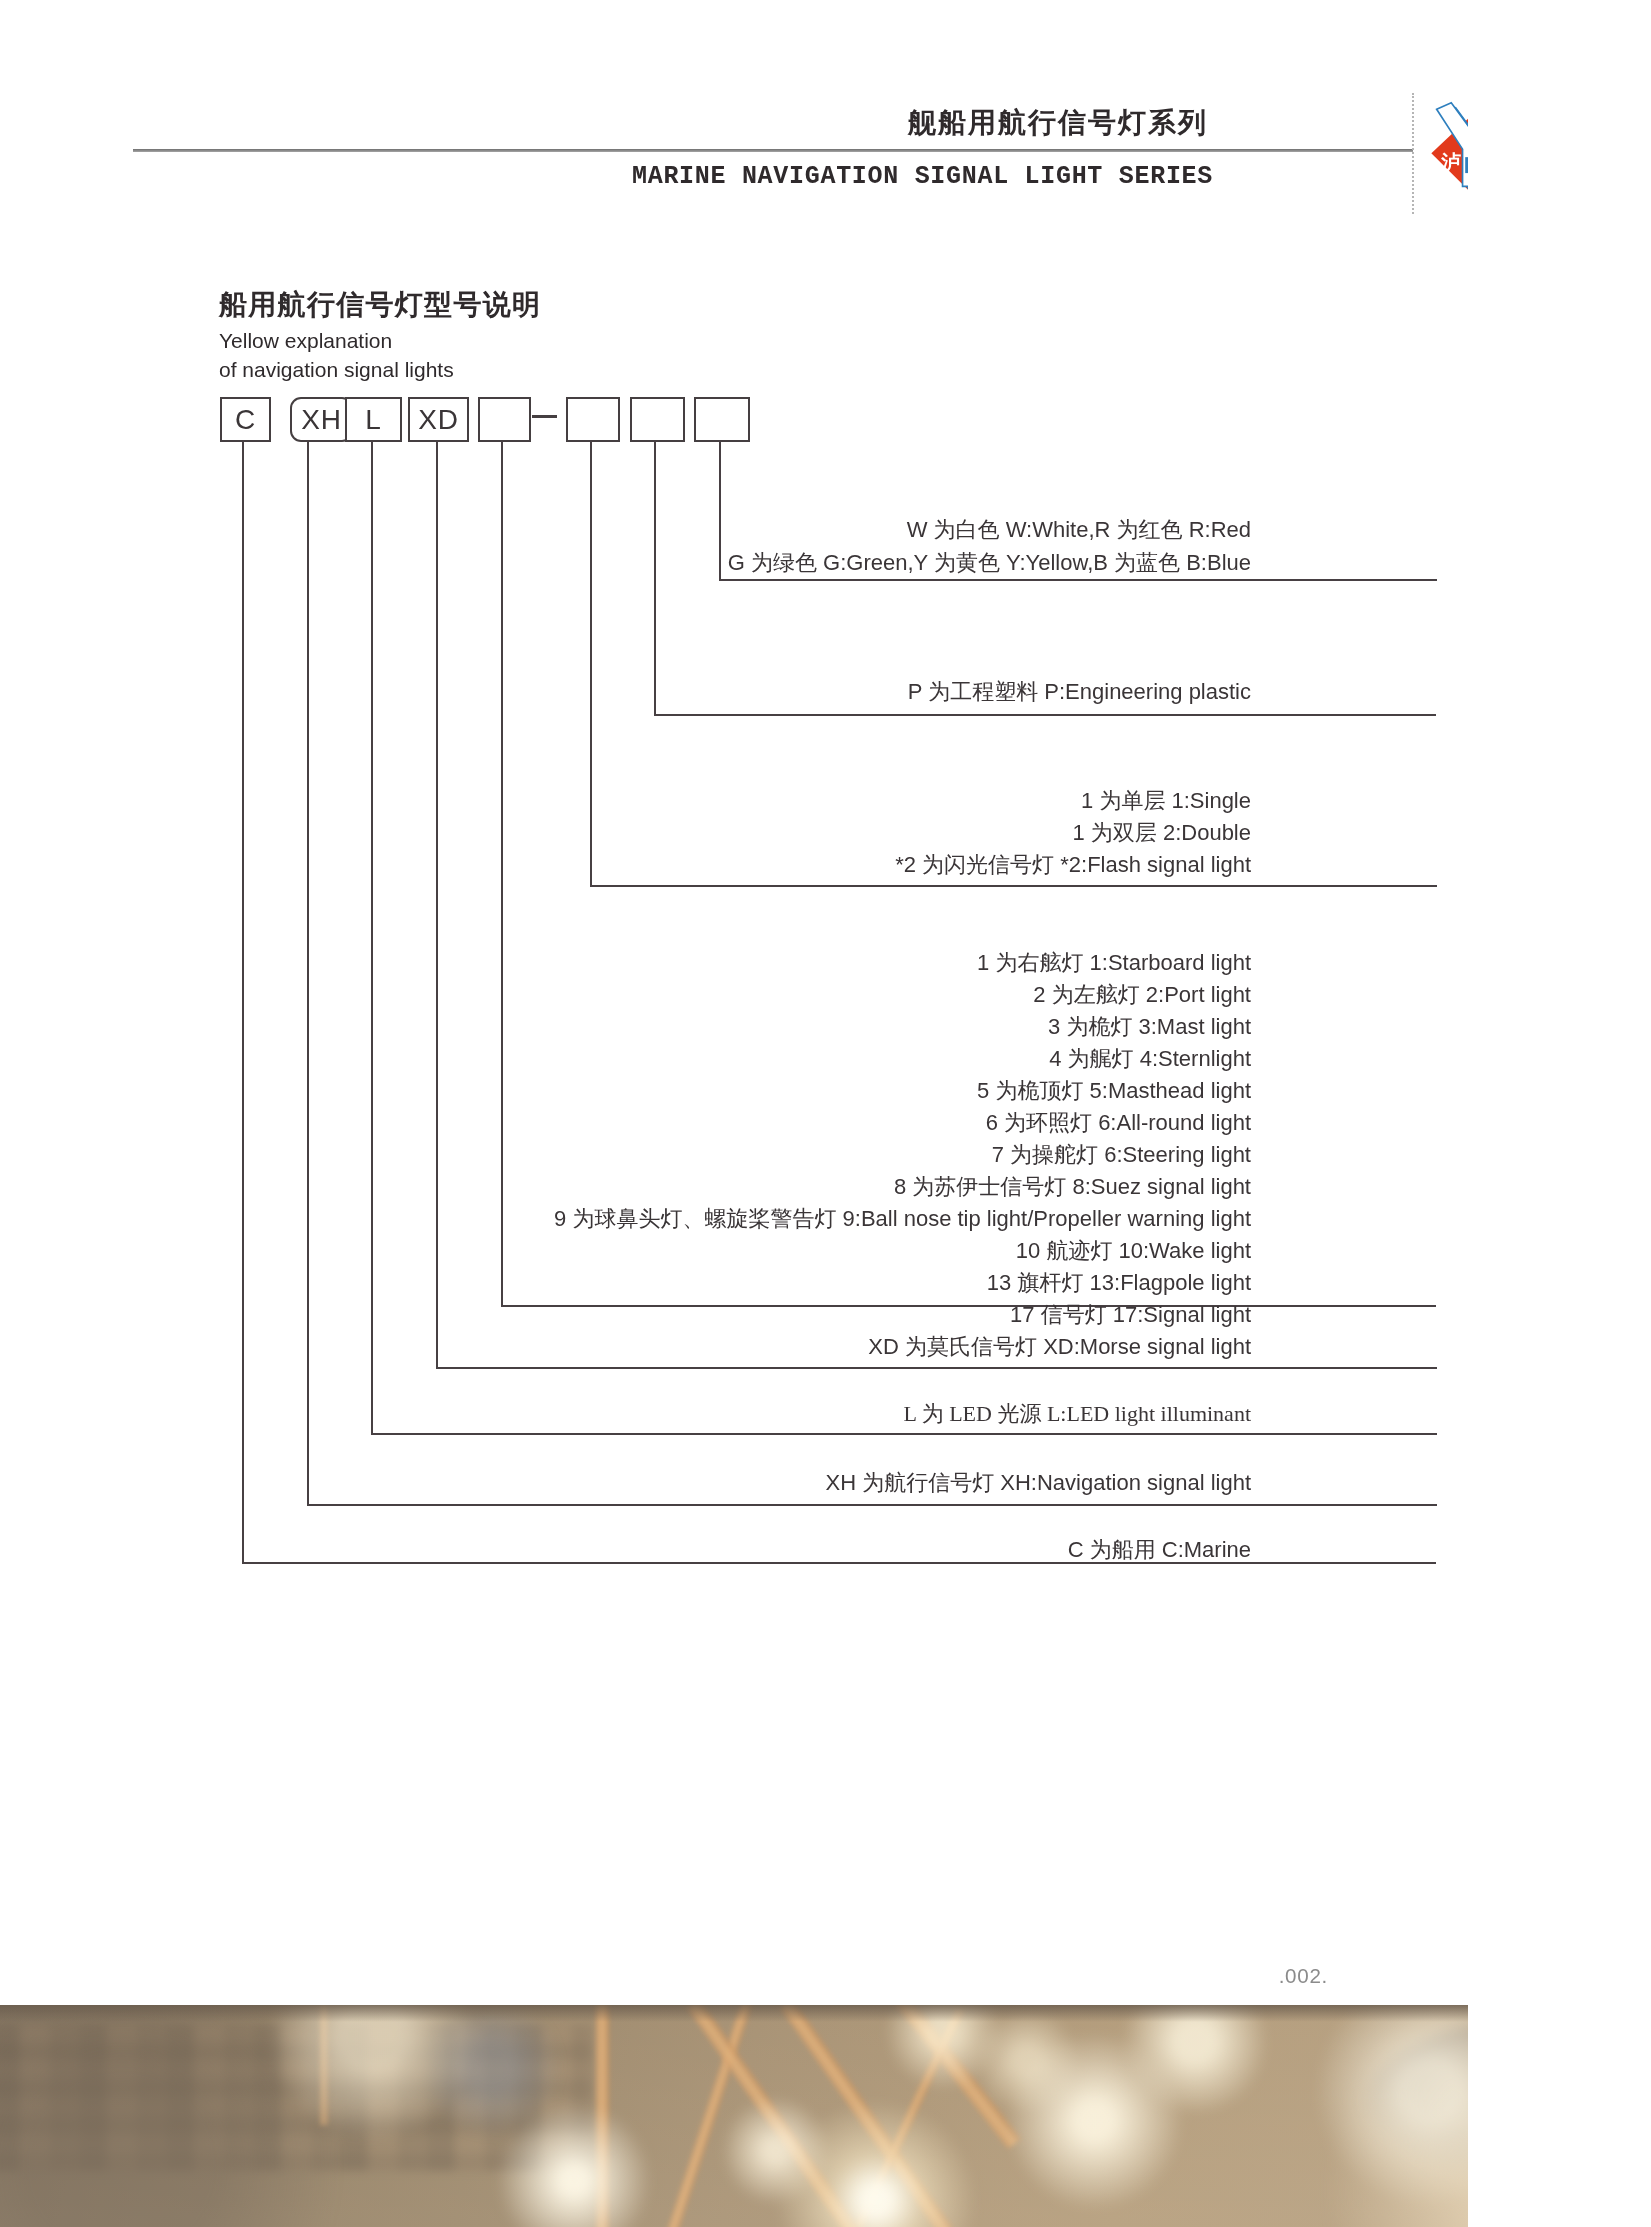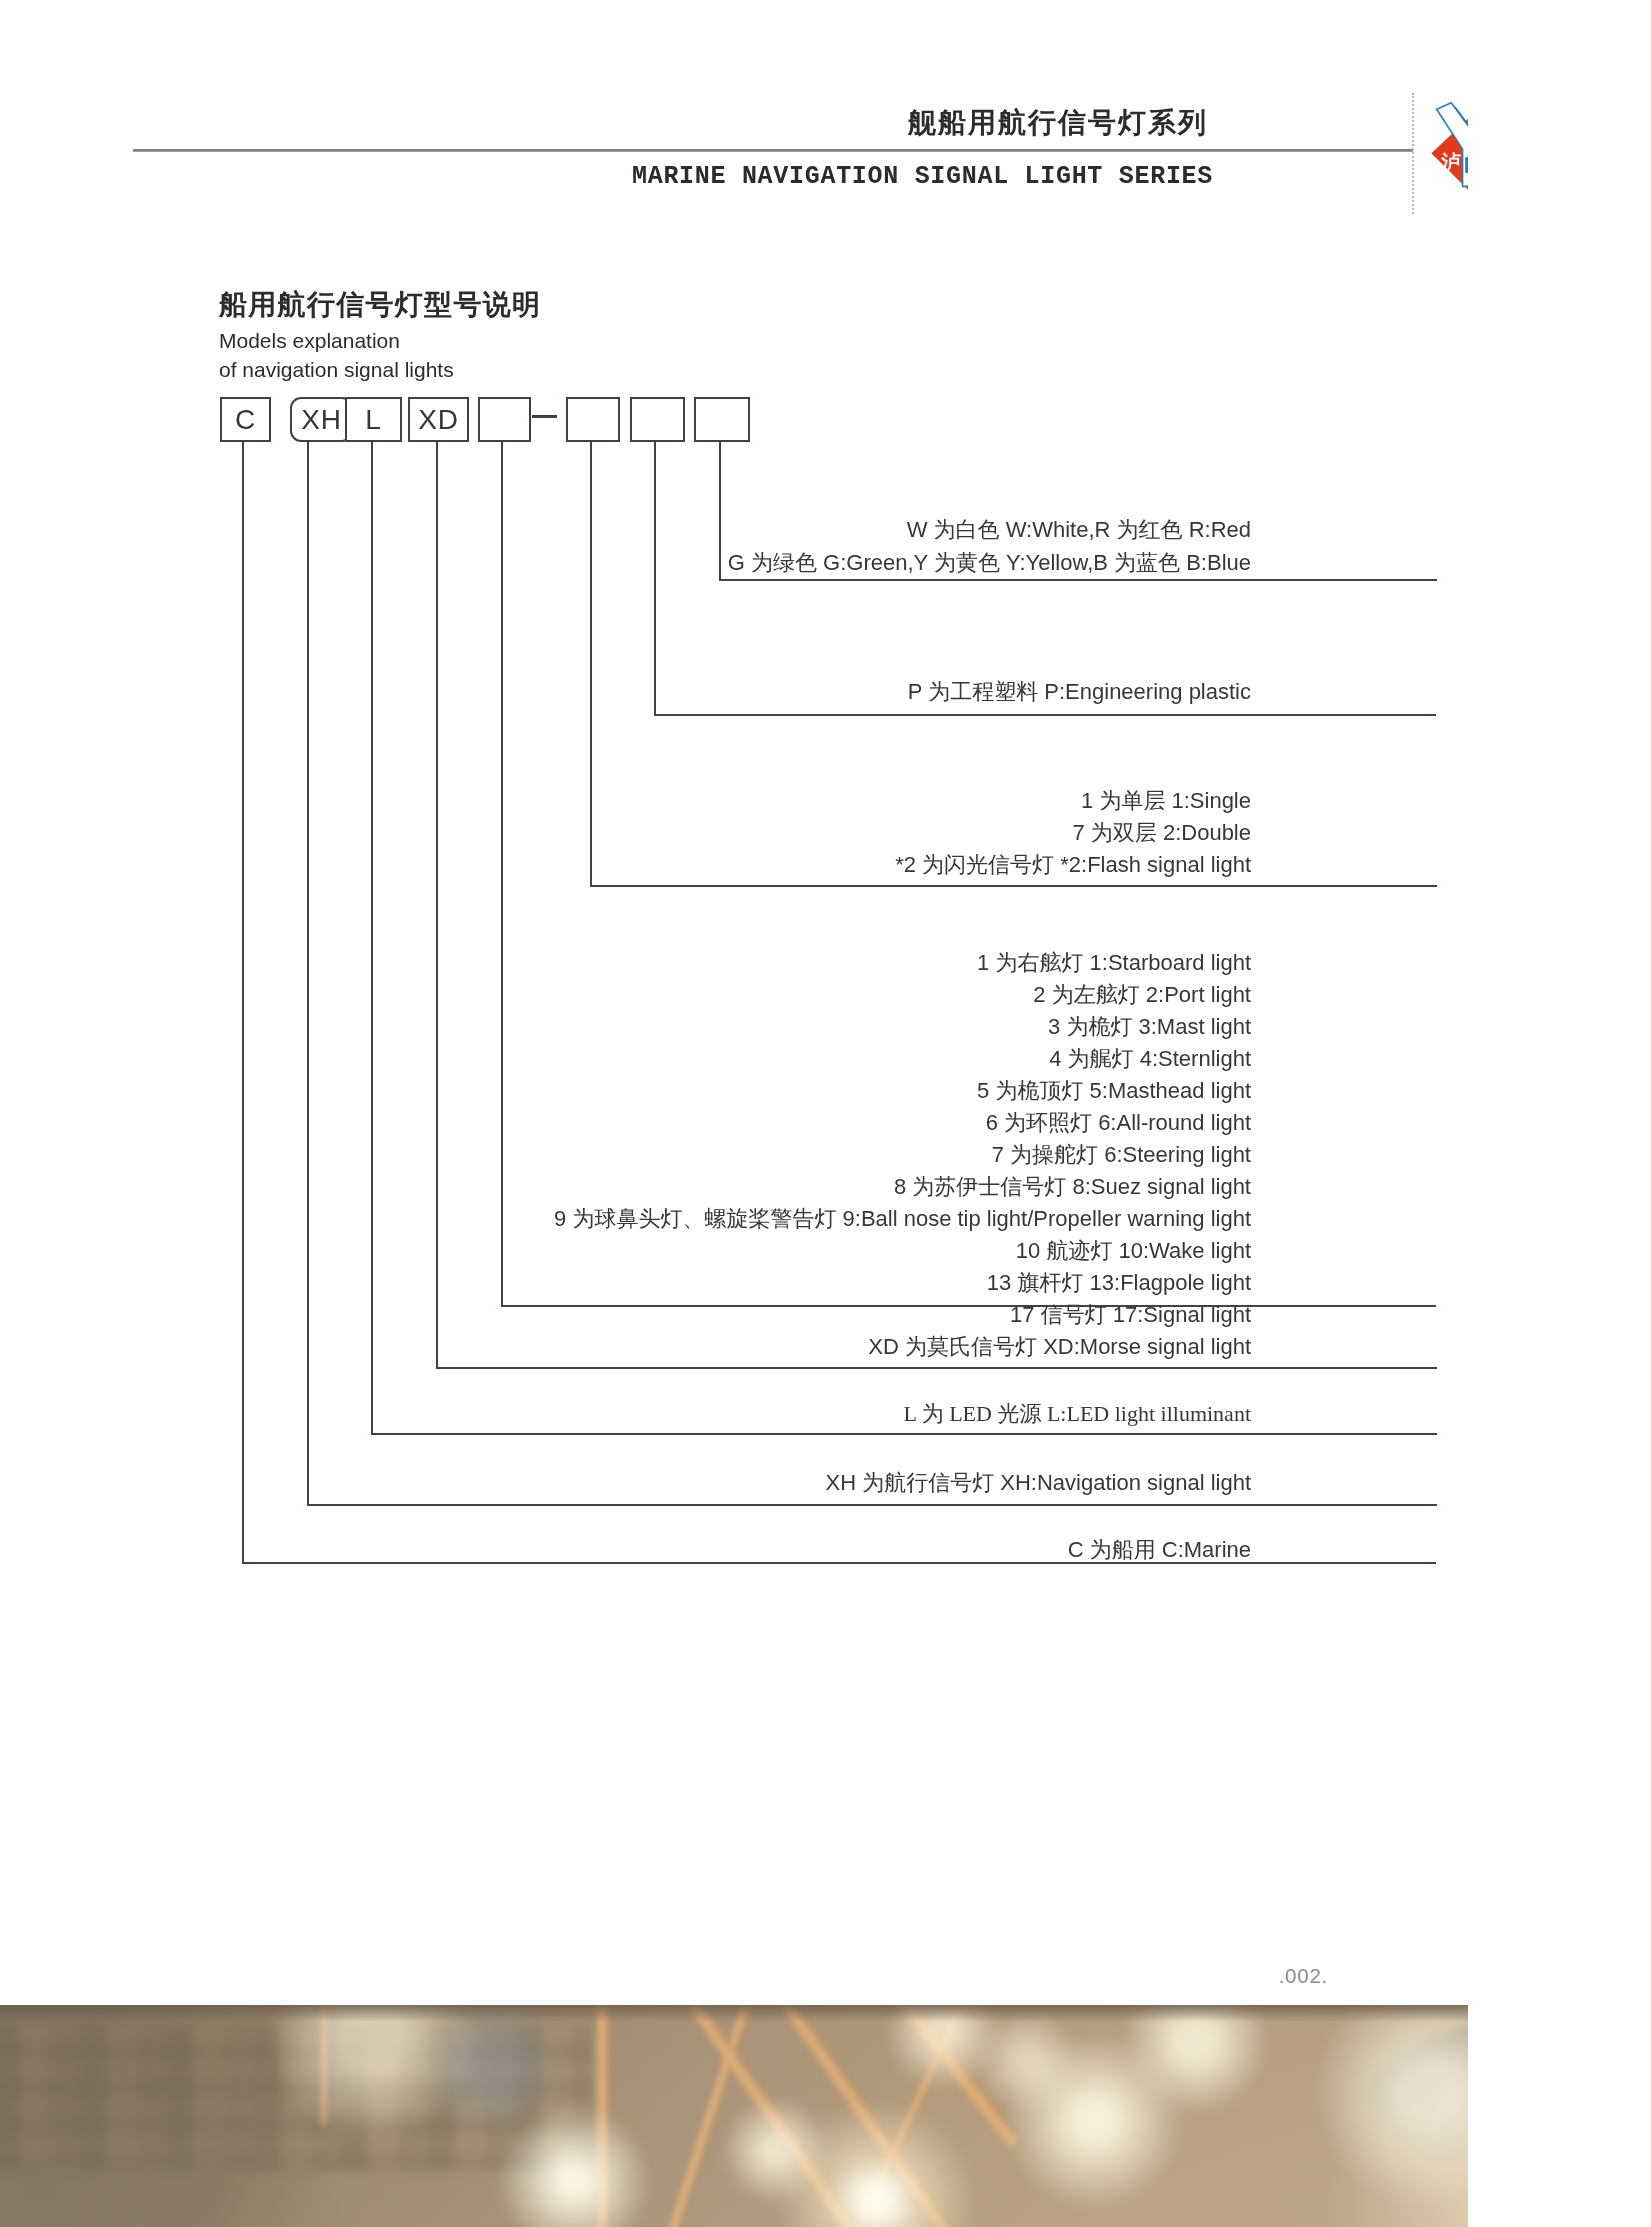--- a/index.html
+++ b/index.html
@@ -174,21 +174,21 @@
       <polygon points="10,14 32,4 64,48 96,4 118,14 79,74 79,130 49,130 49,74" fill="#ffffff" stroke="#2e7fbe" stroke-width="2.5"></polygon>
       <text x="17" y="104" font-size="30" font-weight="bold" fill="#ffffff" font-family="'DejaVu Sans',sans-serif">泸</text>
       <rect x="53" y="86" width="23" height="24" fill="#2e7fbe"></rect>
       <text x="57" y="106" font-size="22" font-weight="bold" fill="#ffffff" font-family="'DejaVu Sans',sans-serif">H</text>
       <text x="92" y="104" font-size="30" font-weight="bold" fill="#ffffff" font-family="'DejaVu Sans',sans-serif">乐</text>
     </svg>
   </div>
 
   <div class="sec-title-cn">船用航行信号灯型号说明</div>
   <div class="sec-title-en">
-    <div>Models explanation</div>
+    <div>Yellow explanation</div>
     <div>of navigation signal lights</div>
   </div>
 
   <div class="mbox mb1">C</div>
   <div class="mbox mb2">XH</div>
   <div class="mbox mb3">L</div>
   <div class="mbox mb4">XD</div>
   <div class="mbox mb5"></div>
   <div class="mdash"></div>
   <div class="mbox mb6"></div>
@@ -217,21 +217,21 @@
     <div>W 为白色 W:White,R 为红色 R:Red</div>
     <div>G 为绿色 G:Green,Y 为黄色 Y:Yellow,B 为蓝色 B:Blue</div>
   </div>
 
   <div class="anno a-material">
     <div>P 为工程塑料 P:Engineering plastic</div>
   </div>
 
   <div class="anno a-layers">
     <div>1 为单层 1:Single</div>
-    <div>7 为双层 2:Double</div>
+    <div>1 为双层 2:Double</div>
     <div>*2 为闪光信号灯 *2:Flash signal light</div>
   </div>
 
   <div class="anno a-types">
     <div>1 为右舷灯 1:Starboard light</div>
     <div>2 为左舷灯 2:Port light</div>
     <div>3 为桅灯 3:Mast light</div>
     <div>4 为艉灯 4:Sternlight</div>
     <div>5 为桅顶灯 5:Masthead light</div>
     <div>6 为环照灯 6:All-round light</div>

